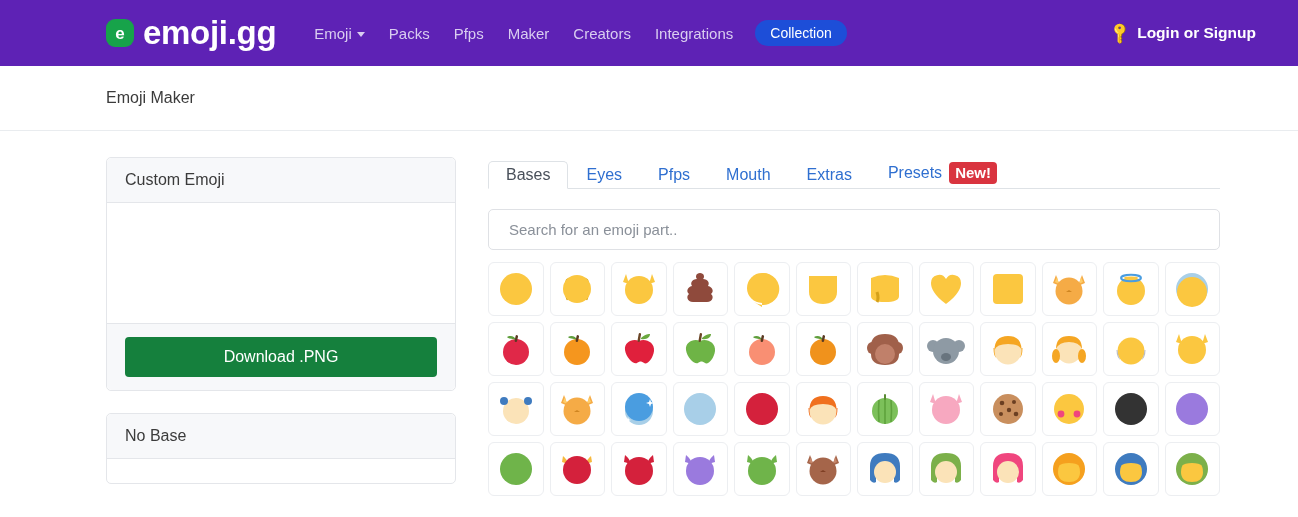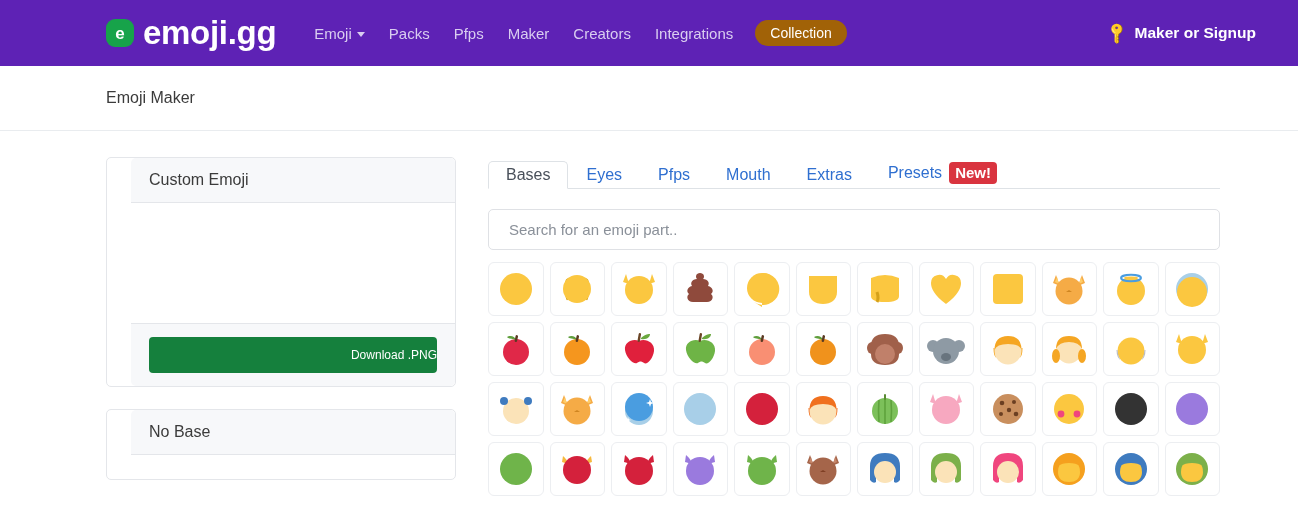--- a/index.html
+++ b/index.html
@@ -28,21 +28,21 @@
   .nav-links{display:flex;align-items:center;gap:0;}
   .nav-link{
     color:#d9cdf0;font-size:15px;text-decoration:none;padding:8px 12px;
     white-space:nowrap;display:flex;align-items:center;gap:5px;
   }
   .caret{
     width:0;height:0;border-left:4px solid transparent;border-right:4px solid transparent;
     border-top:5px solid #d9cdf0;display:inline-block;margin-top:2px;
   }
   .pill{
-    background:#a16207;color:#fff;border-radius:14px;padding:5px 15px;
+    background:#1d4ed8;color:#fff;border-radius:14px;padding:5px 15px;
     font-size:14px;text-decoration:none;margin-left:10px;white-space:nowrap;
   }
   .nav-right{margin-left:auto;padding-right:42px;display:flex;align-items:center;}
   .login{
     color:#fff;font-size:15.5px;font-weight:700;text-decoration:none;
     display:flex;align-items:center;gap:8px;
   }
   .key-icon{display:inline-block;transform:rotate(-45deg);font-size:15px;}
 
   
@@ -51,36 +51,35 @@
     padding-left:106px;box-sizing:border-box;background:#fff;
   }
   .subheader-title{font-size:16px;color:#3b3b3b;}
 
   
   .main{display:flex;padding:0 0 0 106px;box-sizing:border-box;}
   .left-col{width:350px;flex:0 0 350px;padding-top:26px;}
   .right-col{flex:1;padding-top:26px;padding-left:32px;padding-right:78px;}
 
   .card{
-    border:1px solid #e4e6ea;border-radius:5px;background:#fff;padding-left:24px;
+    border:1px solid #e4e6ea;border-radius:5px;background:#fff;
   }
   .card-header{
     background:#f7f8fa;border-bottom:1px solid #e4e6ea;
     padding:13px 18px;font-size:16px;color:#3b3b3b;border-radius:5px 5px 0 0;
   }
   .card-canvas{height:120px;background:#fff;}
   .card-footer{
     background:#f7f8fa;border-top:1px solid #e4e6ea;padding:13px 18px;
     border-radius:0 0 5px 5px;
   }
   .btn-download{
     display:block;width:100%;background:#15803d;border:none;border-radius:4px;
-    color:#fff;font-size:12px;padding:11px 0;cursor:pointer;
+    color:#fff;font-size:16px;padding:11px 0;cursor:pointer;
     font-family:"Liberation Sans", sans-serif;
-    text-align:right;
   }
   .card-spacer{height:22px;}
 
   
   .tabs{display:flex;align-items:flex-end;border-bottom:1px solid #dee2e6;}
   .tab{
     font-size:16px;color:#2f6fd0;padding:4px 17px;cursor:pointer;
     border:1px solid transparent;border-radius:5px 5px 0 0;margin-bottom:-1px;
     display:flex;align-items:center;gap:7px;text-decoration:none;white-space:nowrap;
   }
@@ -141,21 +140,21 @@
     </a>
     <a class="nav-link" href="#">
       <span>Integrations</span>
     </a>
     <a class="pill" href="#">Collection</a>
   </div>
 
   <div class="nav-right">
     <a class="login" href="#">
       <span class="key-icon">🔑</span>
-      <span>Maker or Signup</span>
+      <span>Login or Signup</span>
     </a>
   </div>
 </div>
 
 <div class="subheader">
   <span class="subheader-title">Emoji Maker</span>
 </div>
 
 <div class="main">
 

